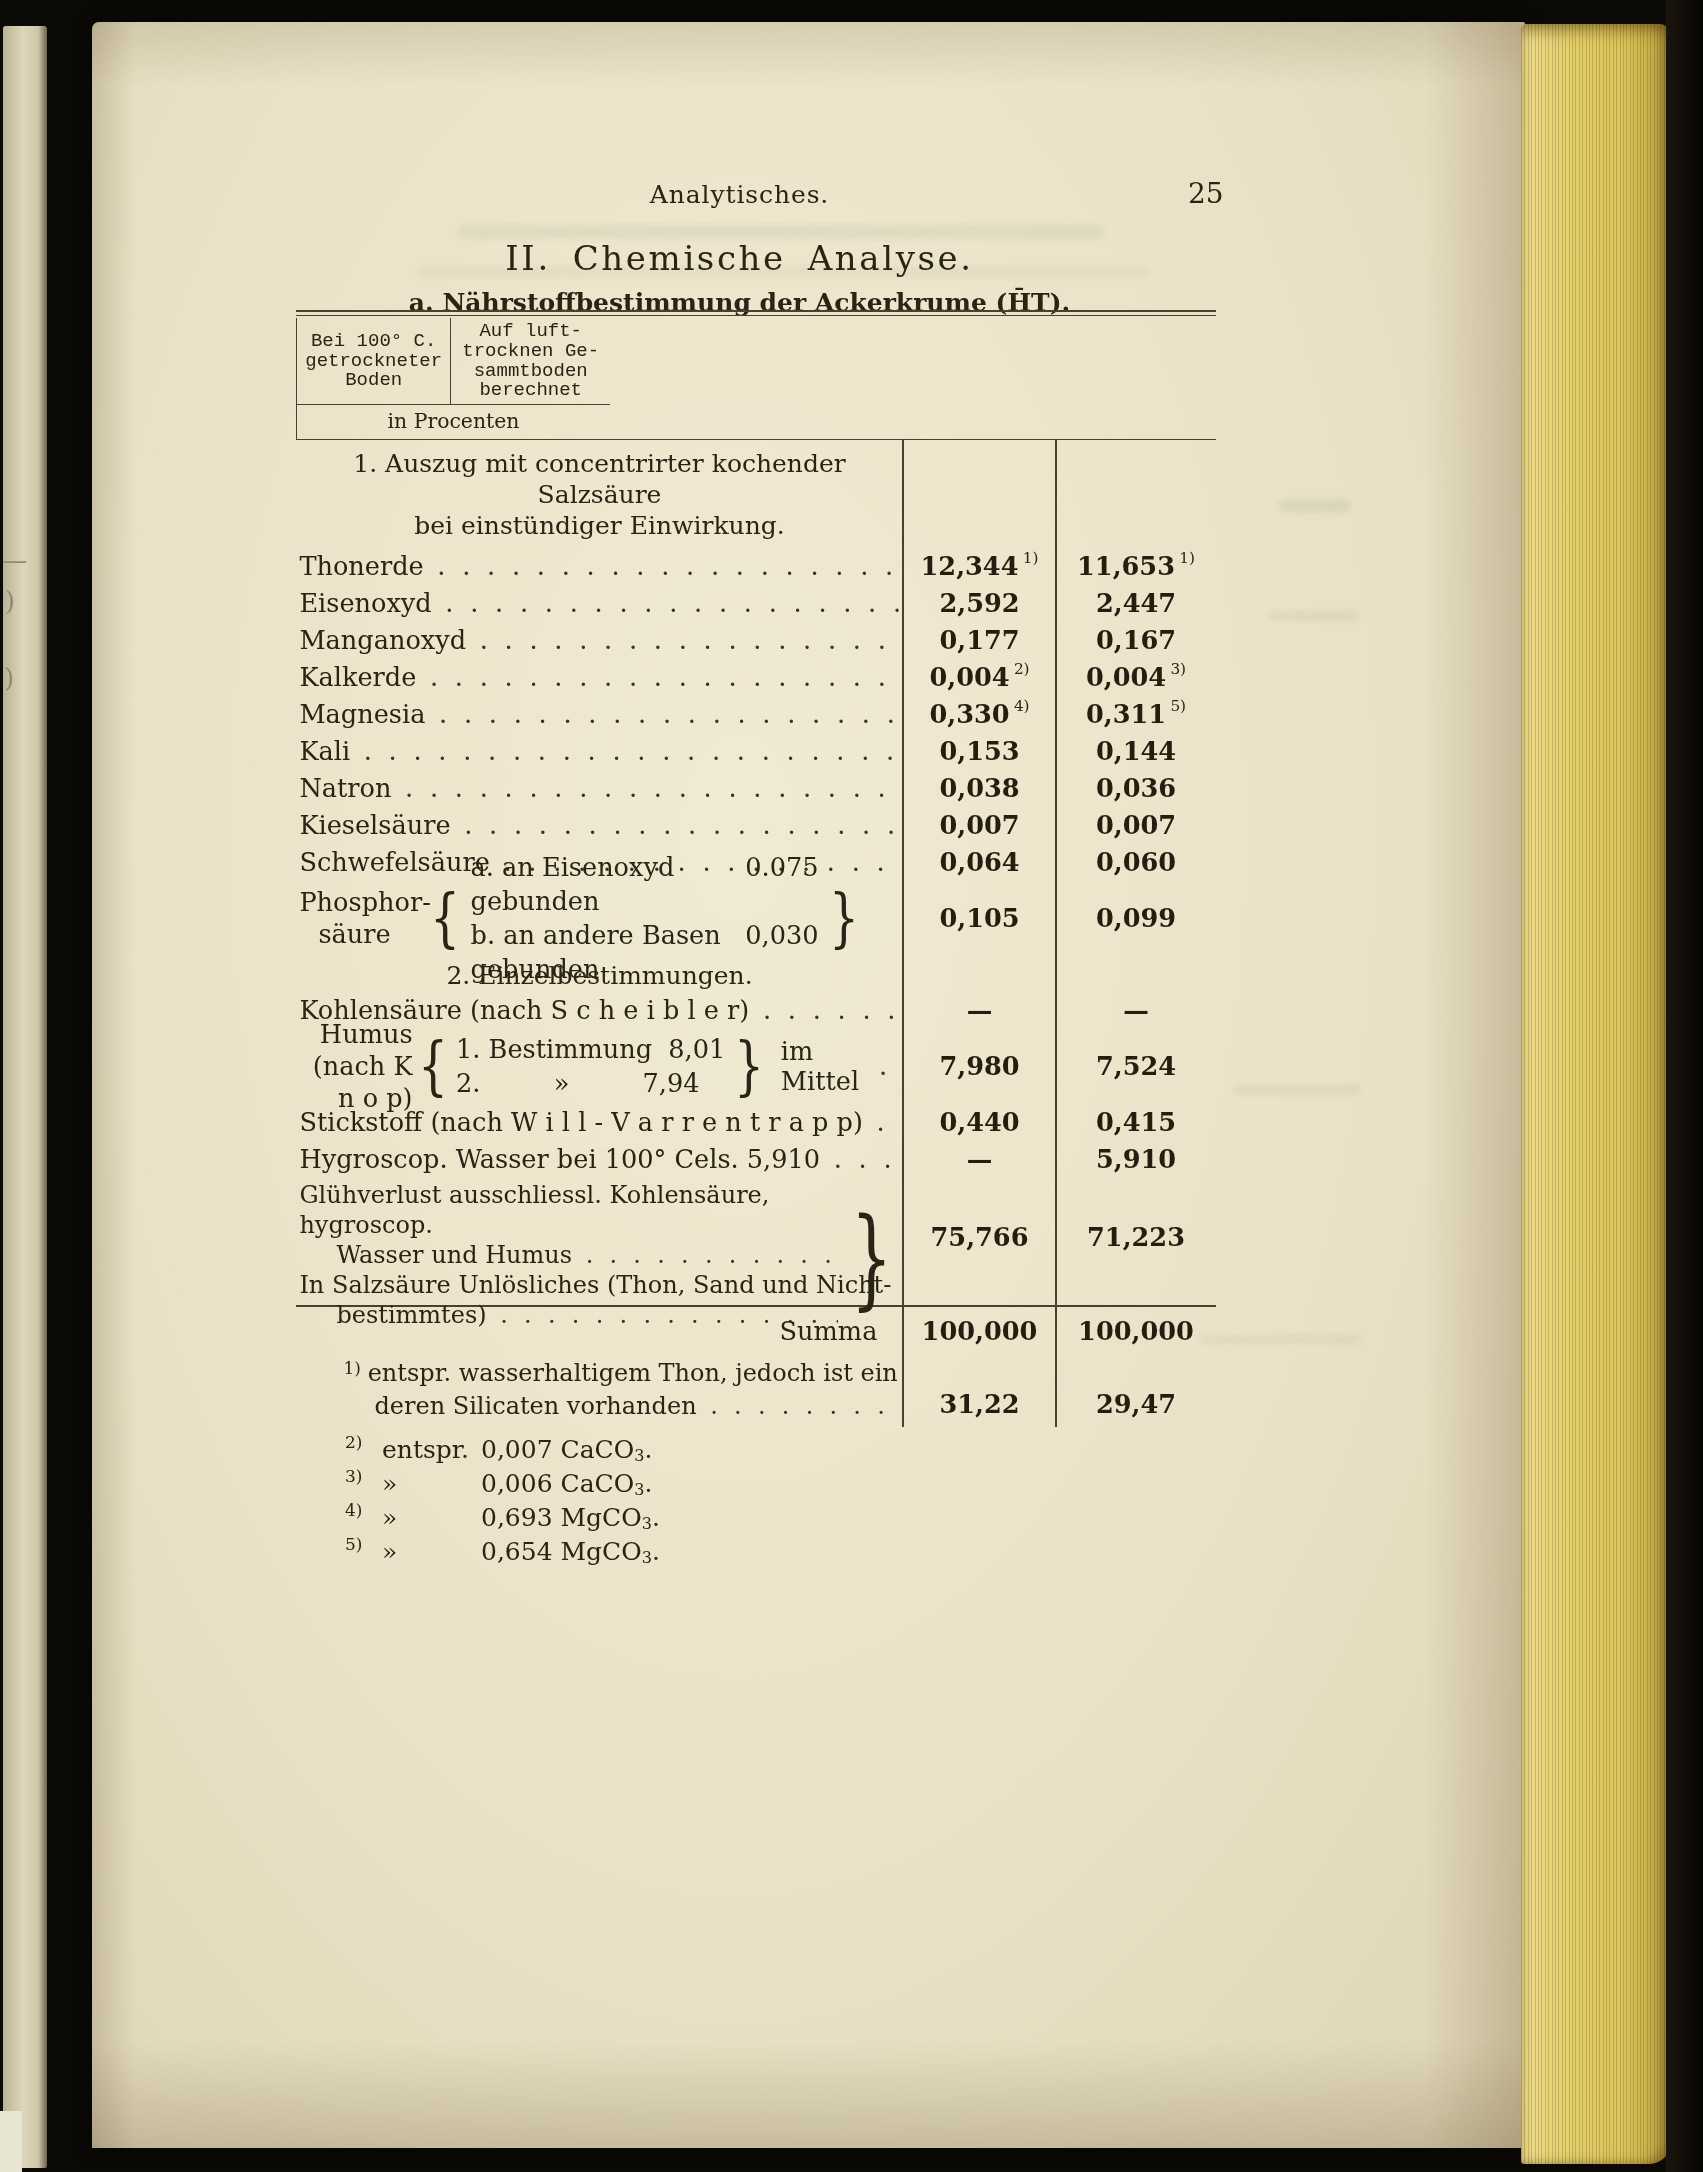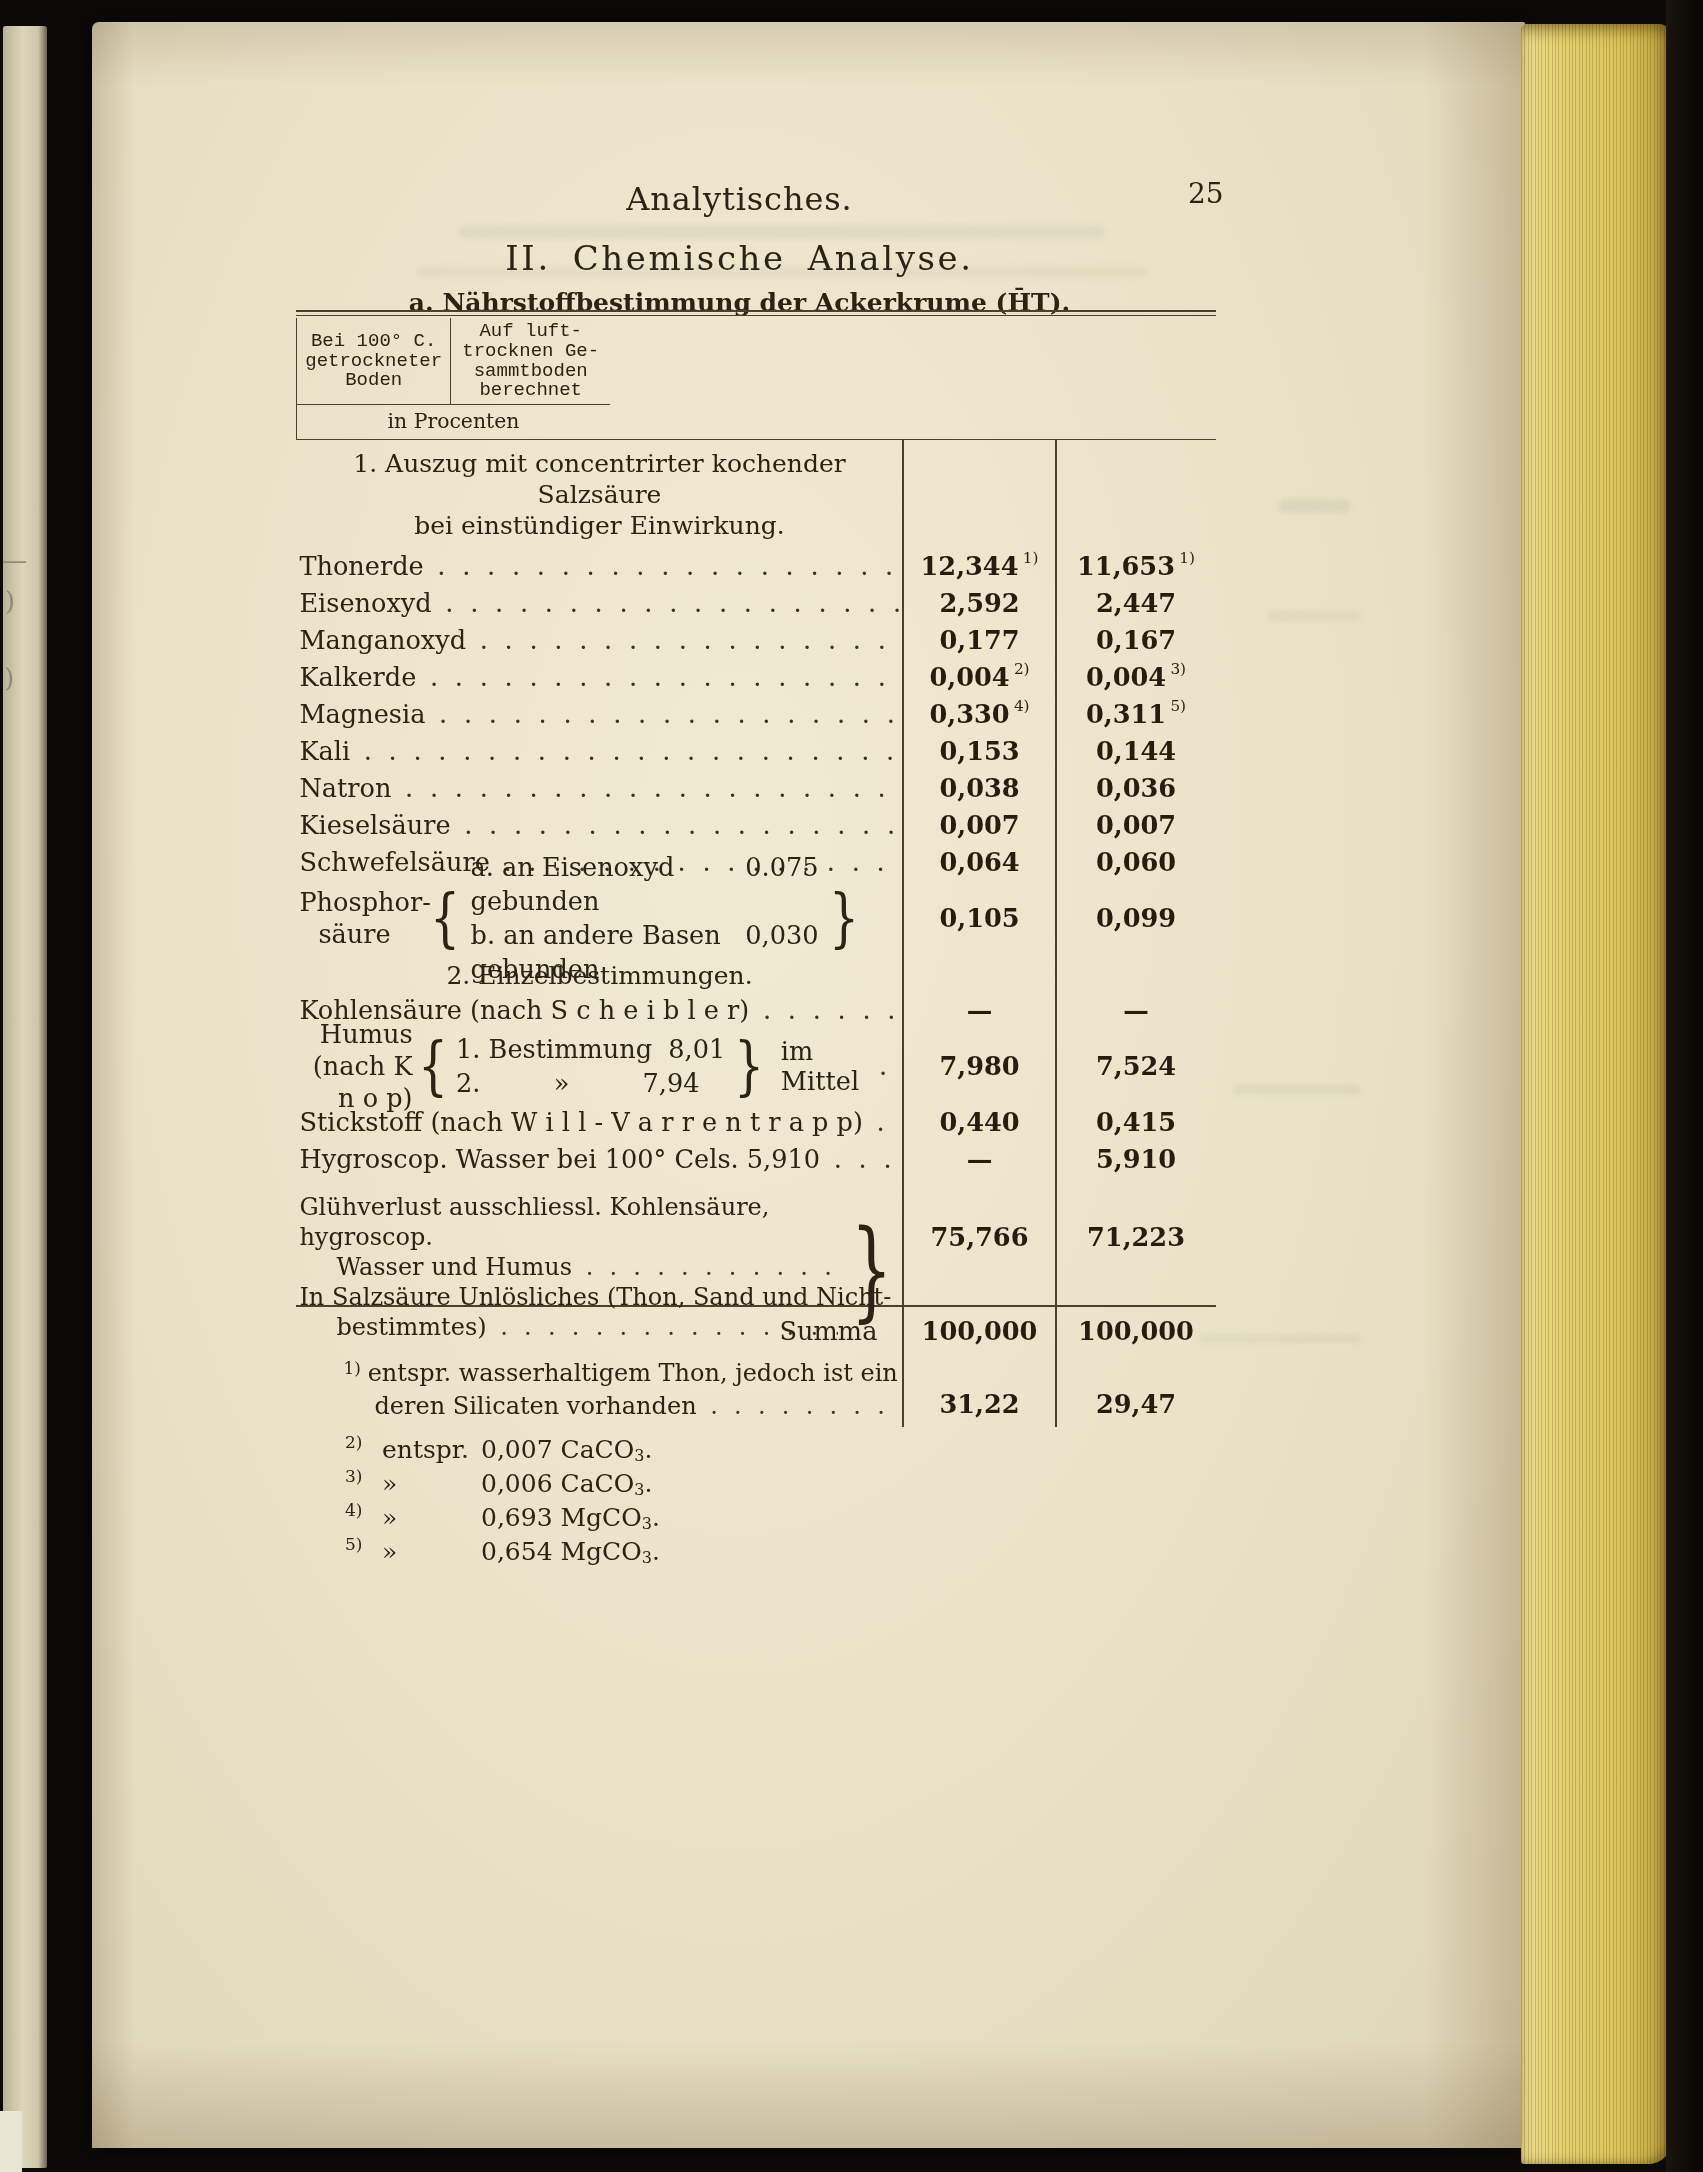--- a/index.html
+++ b/index.html
@@ -29,21 +29,21 @@
     box-shadow: 0 0 19px rgba(0,0,0,.7);}
 
   .ghost{position:absolute;border-radius:6.8px;filter:blur(2.6px);background:#72876c;opacity:.10;}
   .g1{left:366px;top:203px;width:647px;height:13.6px;}
   .g2{left:324px;top:244px;width:733px;height:12px;opacity:.07;}
   .g3{left:1186px;top:477px;width:73px;height:13.6px;opacity:.12;}
   .g4{left:1175px;top:588px;width:94px;height:12px;opacity:.09;}
   .g5{left:1141px;top:1063px;width:128px;height:10.2px;opacity:.10;}
   .g6{left:1107px;top:1312px;width:162px;height:10.2px;opacity:.08;}
 
-  .running-head{position:absolute;left:0;top:158px;width:1295px;text-align:center;font-size:32px;letter-spacing:0.9px;}
+  .running-head{position:absolute;left:0;top:158px;width:1295px;text-align:center;font-size:25px;letter-spacing:0.9px;}
   .page-number{position:absolute;left:1096px;top:155px;font-size:28px;}
   .title{position:absolute;left:0;top:216px;width:1295px;text-align:center;font-size:34px;letter-spacing:2.6px;word-spacing:8.5px;}
   .subtitle{position:absolute;left:0;top:266px;width:1295px;text-align:center;font-size:25px;font-weight:700;}
 
   
   .atable{position:absolute;left:204px;top:288px;width:920px;font-size:25.6px;}
   .double-rule{height:3.4px;border-top:2.6px solid var(--rule);border-bottom:1.7px solid var(--rule);}
   .thead{display:flex;border-bottom:1.7px solid var(--rule);margin-top:1.7px;}
   .th-c1{width:607px;display:flex;align-items:center;justify-content:center;
     font-size:24px;letter-spacing:6.8px;}
@@ -79,21 +79,21 @@
   .pstack .ind{padding-left:19px;}
   .brace{font-size:63px;line-height:1;transform:scaleX(.75);align-self:center;font-weight:400;color:var(--ink);}
   .pmid{display:flex;flex-direction:column;justify-content:center;line-height:34px;margin:0 5.1px;}
   .pline{display:flex;justify-content:space-between;width:348px;}
   .hstack{width:150px;display:flex;flex-direction:column;justify-content:center;line-height:32px;text-align:right;}
   .hmid{display:flex;flex-direction:column;justify-content:center;line-height:34px;margin:0 3.4px;}
   .pre{white-space:pre;}
   .mittel{align-self:center;margin-left:12px;}
 
   .glueh{height:119px;}
-  .glueh .rc1{display:block;position:relative;font-size:24px;line-height:30px;padding-top:1.7px;margin-top:12px;}
+  .glueh .rc1{display:block;position:relative;font-size:24px;line-height:30px;padding-top:1.7px;}
   .gl-ind{padding-left:37px;display:flex;padding-right:65px;}
   .gl-brace{position:absolute;right:-3.4px;top:25.6px;font-size:109px;line-height:1;transform:scaleX(.6);color:var(--ink);}
 
   .summa-rule{border-top:2.6px solid var(--rule);margin-top:7.7px;}
   .summa{height:48px;}
   .summa .rc1{justify-content:flex-end;padding-right:25.6px;}
 
   .fn1{display:flex;padding:3.4px 0 5.1px 0;}
   .fn1 .rc1{display:block;font-size:24px;line-height:31px;overflow:hidden;}
   .fn1 .rc2,.fn1 .rc3{align-items:flex-end;padding-bottom:3.4px;}

